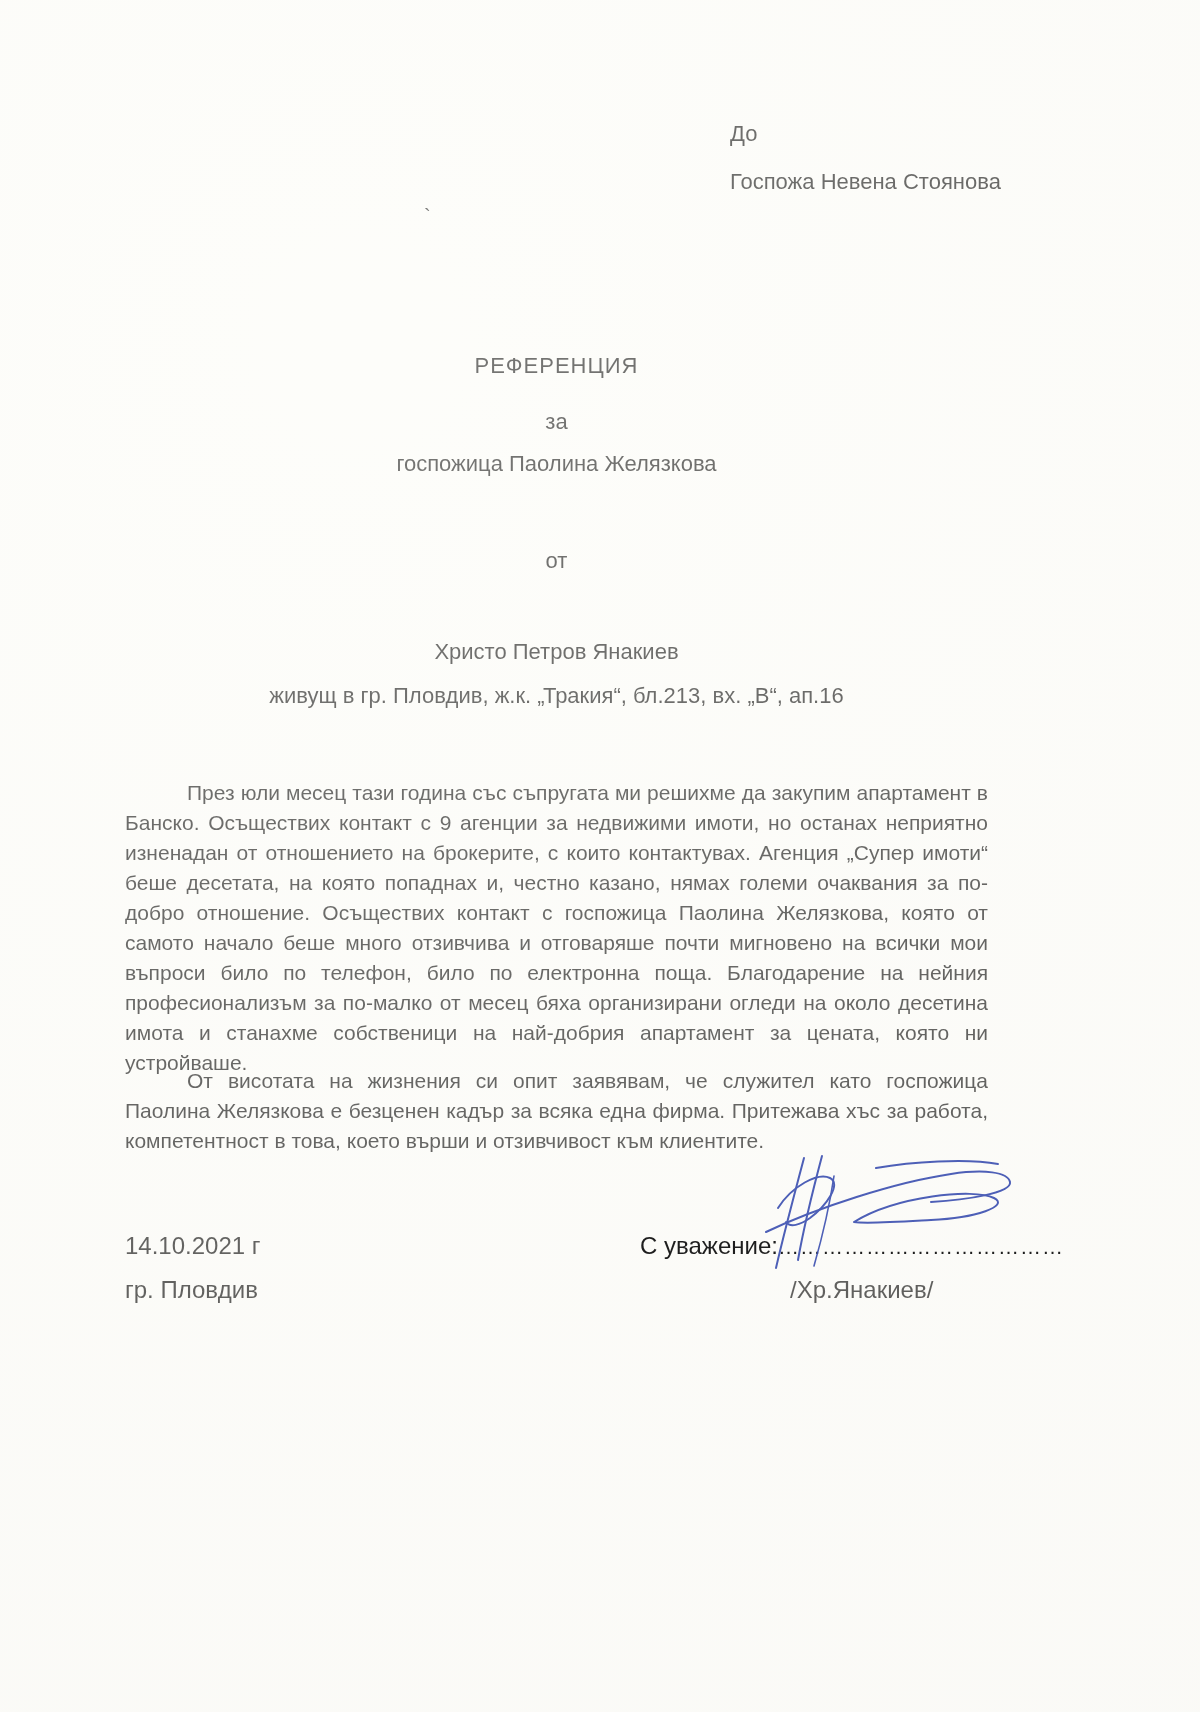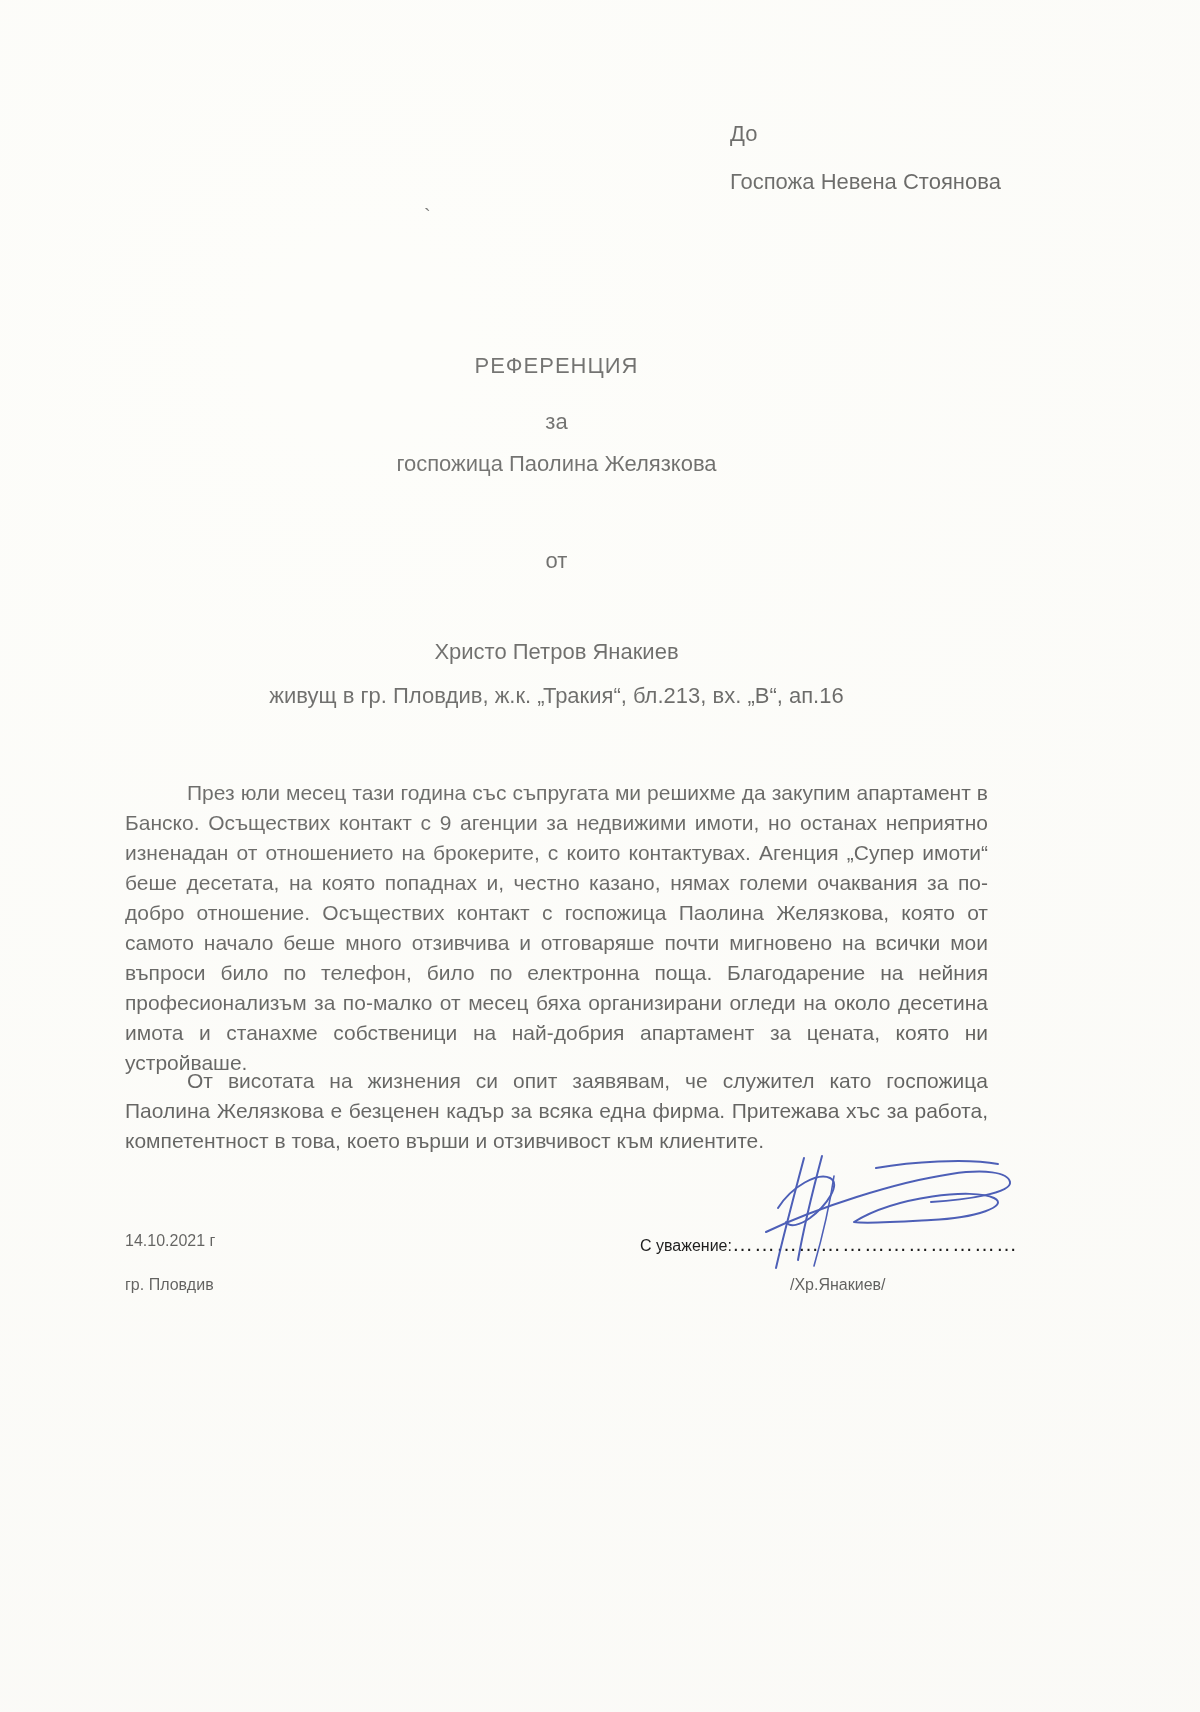--- a/index.html
+++ b/index.html
@@ -29,21 +29,21 @@
   .t22 { font-size: 22px; line-height: 28px; }
   .heading { letter-spacing: 1px; }
   .para {
     text-align: justify;
     text-indent: 62px;
     font-size: 21px;
     line-height: 30px;
   }
   .recipient-block { left: 730px; }
   .stray { font-size: 20px; color: #2a2a2a; }
-  .footer-label { font-size: 16px; }
+  .footer-label { font-size: 24px; }
   .dots { font-size: 21px; letter-spacing: 1px; }
   .sig-wrap { pointer-events: none; z-index: 3; }
   .z2 { z-index: 2; }
 </style>
 </head>
 <body>
 
 <div class="page" style="background: rgb(252, 252, 250); color: rgb(30, 30, 30);">
 
   <div class="abs recipient-block t22" style="top:120px;">До</div>

